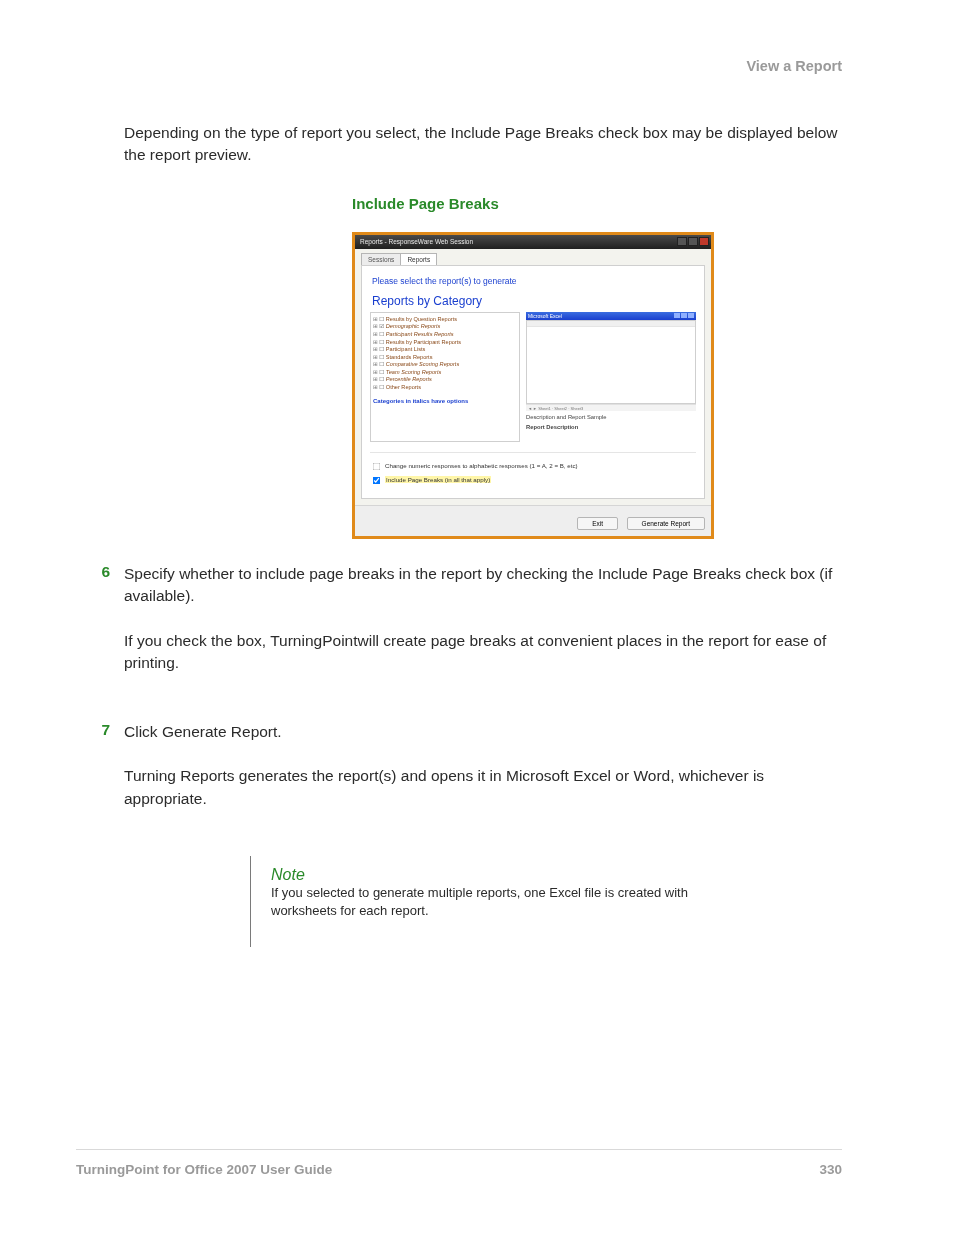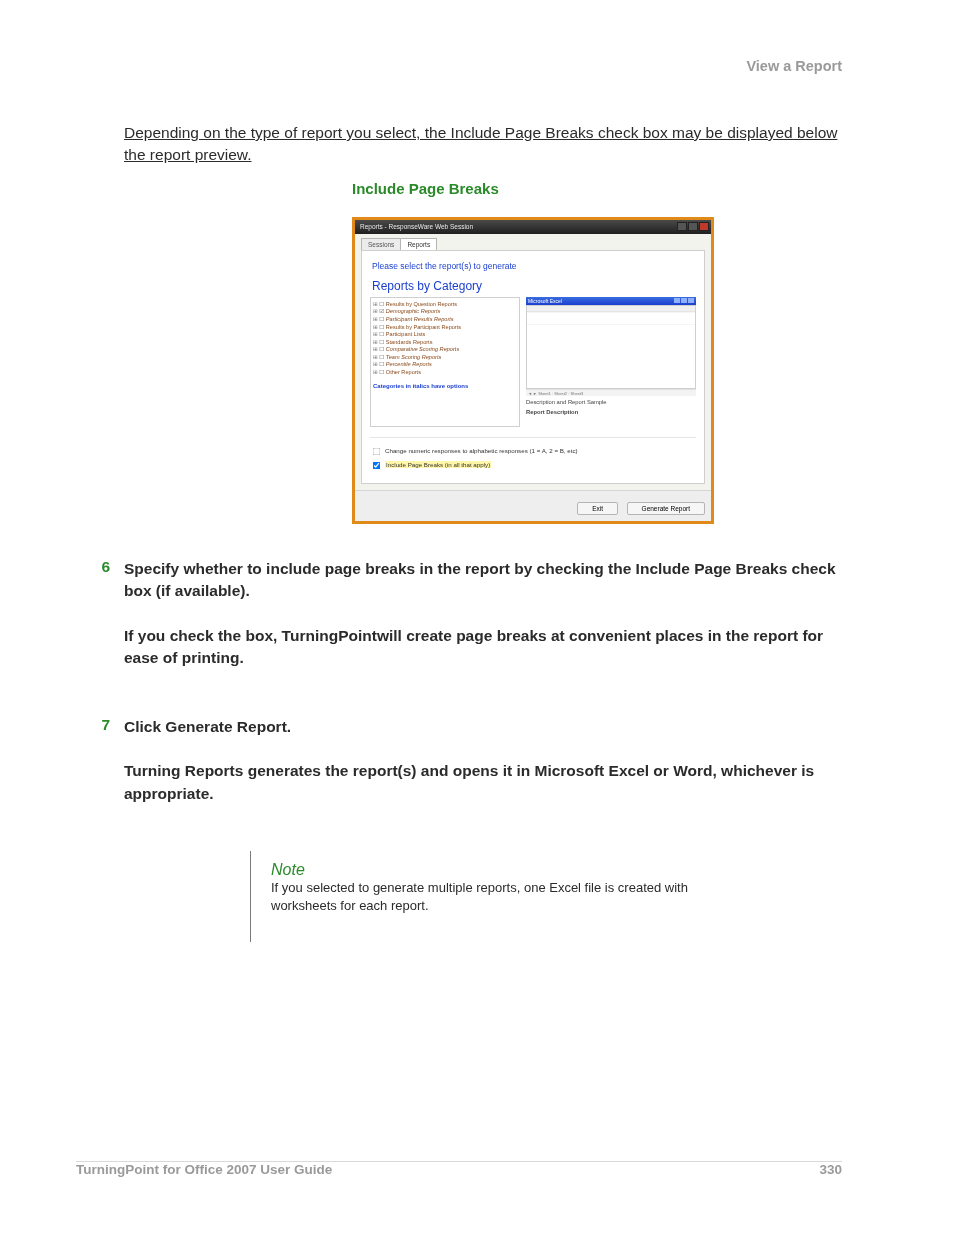--- a/index.html
+++ b/index.html
@@ -1,22 +1,22 @@
 <!DOCTYPE html>
 <html><head>
 <meta charset="utf-8">
 <style>
   * { box-sizing: border-box; margin: 0; padding: 0; }
   html, body { width: 954px; height: 1235px; background: #fff; font-family: "Segoe UI", "Myriad Pro", Arial, sans-serif; color: #333; }
   .page { position: relative; width: 918px; height: 1235px; padding: 58px 76px 0 76px; }
   .header-link { text-align: right; font-size: 14.5px; font-weight: 700; color: #9a9a9a; margin-bottom: 48px; }
   .body-text { font-size: 15.5px; line-height: 1.45; color: #2b2b2b; margin-left: 48px; }
-  .para { margin-bottom: 13px; text-decoration: underline; }
+  .para { margin-bottom: 28px; }
   .img-caption { color: #2a8a2a; font-weight: 700; font-size: 15px; margin: 8px 0 20px 276px; }
-  .screenshot-wrap { margin: 0 0 34px 276px; }
+  .screenshot-wrap { margin: 0 0 24px 276px; }
   .win { width: 362px; border: 3px solid #e08a1a; background: #f3f3ee; font-family: Tahoma, Arial, sans-serif; }
   .titlebar { height: 14px; background: linear-gradient(#4a4a4a,#1f1f1f); display: flex; align-items: center; justify-content: space-between; padding: 0 2px; }
   .titlebar-text { color: #e8e8e8; font-size: 6.5px; padding-left: 3px; white-space: nowrap; }
   .tb-btns { display: flex; gap: 1px; }
   .tb-btn { width: 10px; height: 9px; background: #555; border: 1px solid #222; display:inline-block; }
   .tb-btn.close { background: #c0392b; }
   .tabs { padding: 4px 6px 0 6px; font-size: 6.5px; }
   .tab { display: inline-block; padding: 2px 6px; border: 1px solid #b5b5b5; border-bottom: none; background: #fff; margin-right: -1px; }
   .tab.inactive { background: #ececec; color: #555; }
   .inner { border: 1px solid #cfcfcf; background: #fff; margin: 0 6px 6px 6px; padding: 6px 8px 10px 8px; }
@@ -48,27 +48,27 @@
   .checks label { display:block; margin:1px 0; }
   .checks input { transform: scale(0.6); margin-right:2px; vertical-align: middle;}
   .checks .hl { background: #fff6a8; padding:0 1px;}
 
   .dlg-footer { background:#eeeeee; border-top:1px solid #d5d5d5; padding:6px; text-align:right; }
   .dlg-btn { font-size:6.5px; padding:2px 14px; background:#f6f6f6; border:1px solid #b5b5b5; border-radius:2px; margin-left:4px; cursor:pointer;}
 
   .step { display:flex; gap:14px; margin-bottom:24px; }
   .step-num { flex:0 0 34px; text-align:right; color:#2a8a2a; font-weight:700; font-size:15.5px; }
   .step-body { flex:1; font-size:15.5px; line-height:1.45; color:#2b2b2b; }
-  .step-body p { margin-bottom:22px;font-weight:bold; }
+  .step-body p { margin-bottom:22px; }
 
   .note-block { margin: 6px 0 0 174px; border-left: 1px solid #7a7a7a; padding: 10px 0 28px 20px; max-width: 480px; }
   .note-hd { color:#2a8a2a; font-style: italic; font-size:16px; }
   .note-txt { font-size:13px; line-height:1.35; color:#2b2b2b; }
 
-  .footer-bar { position:absolute; left:76px; right:76px; bottom:58px; border-top:1px solid #d9d9d9; display:flex; justify-content:space-between; font-size:13.5px; font-weight:700; color:#9a9a9a;}
+  .footer-bar { position:absolute; left:76px; right:76px; bottom:58px; border-top:1px solid #d9d9d9; padding-top:12px; display:flex; justify-content:space-between; font-size:13.5px; font-weight:700; color:#9a9a9a;}
 </style>
 </head>
 <body>
 <div class="page">
 
   <div class="header-link">View a Report</div>
 
   <p class="body-text para">Depending on the type of report you select, the Include Page Breaks check box may be displayed below the report preview.</p>
 
   <div class="img-caption">Include Page Breaks</div>

